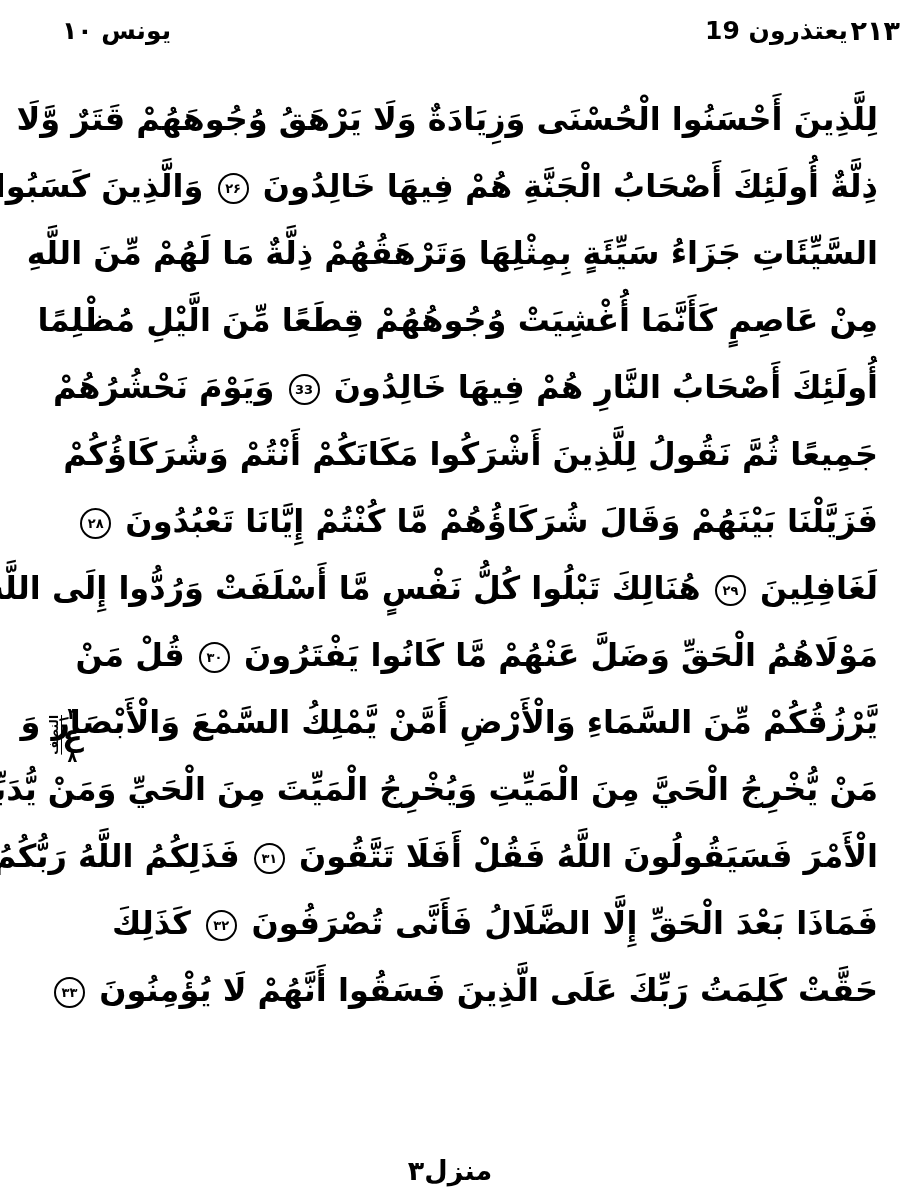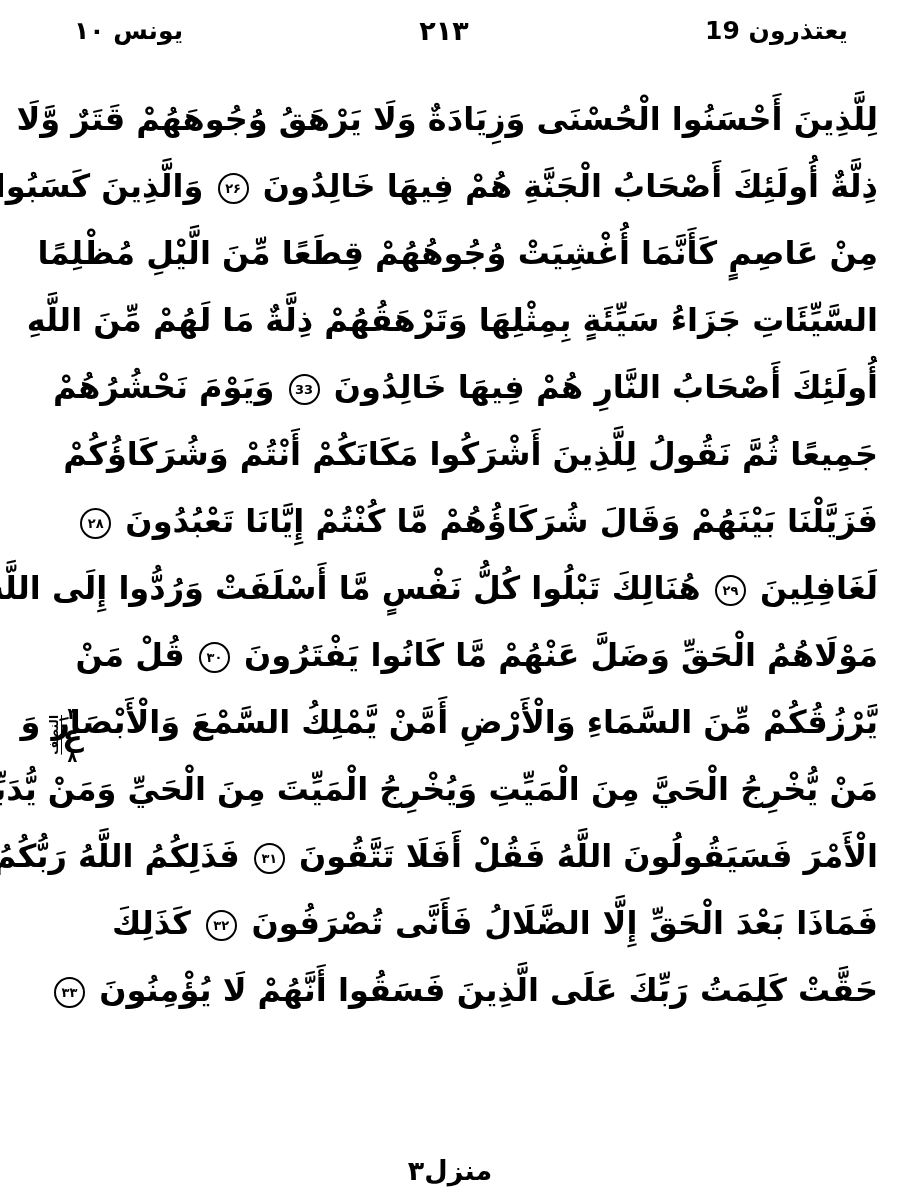--- a/index.html
+++ b/index.html
@@ -21,22 +21,22 @@
     position: absolute;
     top: 8px; left: 0; right: 0;
     height: 44px;
     display: flex;
     align-items: center;
     direction: rtl;
     font-weight: bold;
     font-size: 25px;
   }
   .header .h-right  { position: absolute; right: 52px; }
-  .header .h-center { position: absolute; left: 0; right: 12px; text-align: center; font-size: 27px; letter-spacing: 2px; }
-  .header .h-left   { position: absolute; left: 62px; margin-left: 12px; }
+  .header .h-center { position: absolute; left: 0; right: 0; font-size: 27px; letter-spacing: 2px; }
+  .header .h-left   { position: absolute; left: 62px; }
   
   .text-block {
     position: absolute;
     top: 86px;
     right: 22px;
     left: 112px;
     direction: rtl;
   }
   .qline {
     height: 67px;
@@ -109,22 +109,22 @@
 
   <div class="header">
     <span class="h-right">يعتذرون 19</span>
     <span class="h-center">۲۱۳</span>
     <span class="h-left">يونس ۱۰</span>
   </div>
 
   <div class="text-block">
       <div class="qline"><span class="seg">لِلَّذِينَ أَحْسَنُوا الْحُسْنَى وَزِيَادَةٌ وَلَا يَرْهَقُ وُجُوهَهُمْ قَتَرٌ وَّلَا</span> </div>
       <div class="qline"><span class="seg">ذِلَّةٌ أُولَئِكَ أَصْحَابُ الْجَنَّةِ هُمْ فِيهَا خَالِدُونَ</span> <span class="ayah-marker">۲۶</span> <span class="seg">وَالَّذِينَ كَسَبُوا</span> </div>
+      <div class="qline"><span class="seg">السَّيِّئَاتِ جَزَاءُ سَيِّئَةٍ بِمِثْلِهَا وَتَرْهَقُهُمْ ذِلَّةٌ مَا لَهُمْ مِّنَ اللَّهِ</span> </div>
       <div class="qline"><span class="seg">مِنْ عَاصِمٍ كَأَنَّمَا أُغْشِيَتْ وُجُوهُهُمْ قِطَعًا مِّنَ الَّيْلِ مُظْلِمًا</span> </div>
-      <div class="qline"><span class="seg">السَّيِّئَاتِ جَزَاءُ سَيِّئَةٍ بِمِثْلِهَا وَتَرْهَقُهُمْ ذِلَّةٌ مَا لَهُمْ مِّنَ اللَّهِ</span> </div>
       <div class="qline"><span class="seg">أُولَئِكَ أَصْحَابُ النَّارِ هُمْ فِيهَا خَالِدُونَ</span> <span class="ayah-marker">33</span> <span class="seg">وَيَوْمَ نَحْشُرُهُمْ</span> </div>
       <div class="qline"><span class="seg">جَمِيعًا ثُمَّ نَقُولُ لِلَّذِينَ أَشْرَكُوا مَكَانَكُمْ أَنْتُمْ وَشُرَكَاؤُكُمْ</span> </div>
       <div class="qline"><span class="seg">فَزَيَّلْنَا بَيْنَهُمْ وَقَالَ شُرَكَاؤُهُمْ مَّا كُنْتُمْ إِيَّانَا تَعْبُدُونَ</span> <span class="ayah-marker">۲۸</span> </div>
       <div class="qline"><span class="seg">لَغَافِلِينَ</span> <span class="ayah-marker">۲۹</span> <span class="seg">هُنَالِكَ تَبْلُوا كُلُّ نَفْسٍ مَّا أَسْلَفَتْ وَرُدُّوا إِلَى اللَّهِ</span> </div>
       <div class="qline"><span class="seg">مَوْلَاهُمُ الْحَقِّ وَضَلَّ عَنْهُمْ مَّا كَانُوا يَفْتَرُونَ</span> <span class="ayah-marker">۳۰</span> <span class="seg">قُلْ مَنْ</span> </div>
       <div class="qline"><span class="seg">يَّرْزُقُكُمْ مِّنَ السَّمَاءِ وَالْأَرْضِ أَمَّنْ يَّمْلِكُ السَّمْعَ وَالْأَبْصَارَ وَ</span> </div>
       <div class="qline"><span class="seg">مَنْ يُّخْرِجُ الْحَيَّ مِنَ الْمَيِّتِ وَيُخْرِجُ الْمَيِّتَ مِنَ الْحَيِّ وَمَنْ يُّدَبِّرُ</span> </div>
       <div class="qline"><span class="seg">الْأَمْرَ فَسَيَقُولُونَ اللَّهُ فَقُلْ أَفَلَا تَتَّقُونَ</span> <span class="ayah-marker">۳۱</span> <span class="seg">فَذَلِكُمُ اللَّهُ رَبُّكُمُ الْحَقُّ</span> </div>
       <div class="qline"><span class="seg">فَمَاذَا بَعْدَ الْحَقِّ إِلَّا الضَّلَالُ فَأَنَّى تُصْرَفُونَ</span> <span class="ayah-marker">۳۲</span> <span class="seg">كَذَلِكَ</span> </div>
       <div class="qline"><span class="seg">حَقَّتْ كَلِمَتُ رَبِّكَ عَلَى الَّذِينَ فَسَقُوا أَنَّهُمْ لَا يُؤْمِنُونَ</span> <span class="ayah-marker">۳۳</span> </div>

